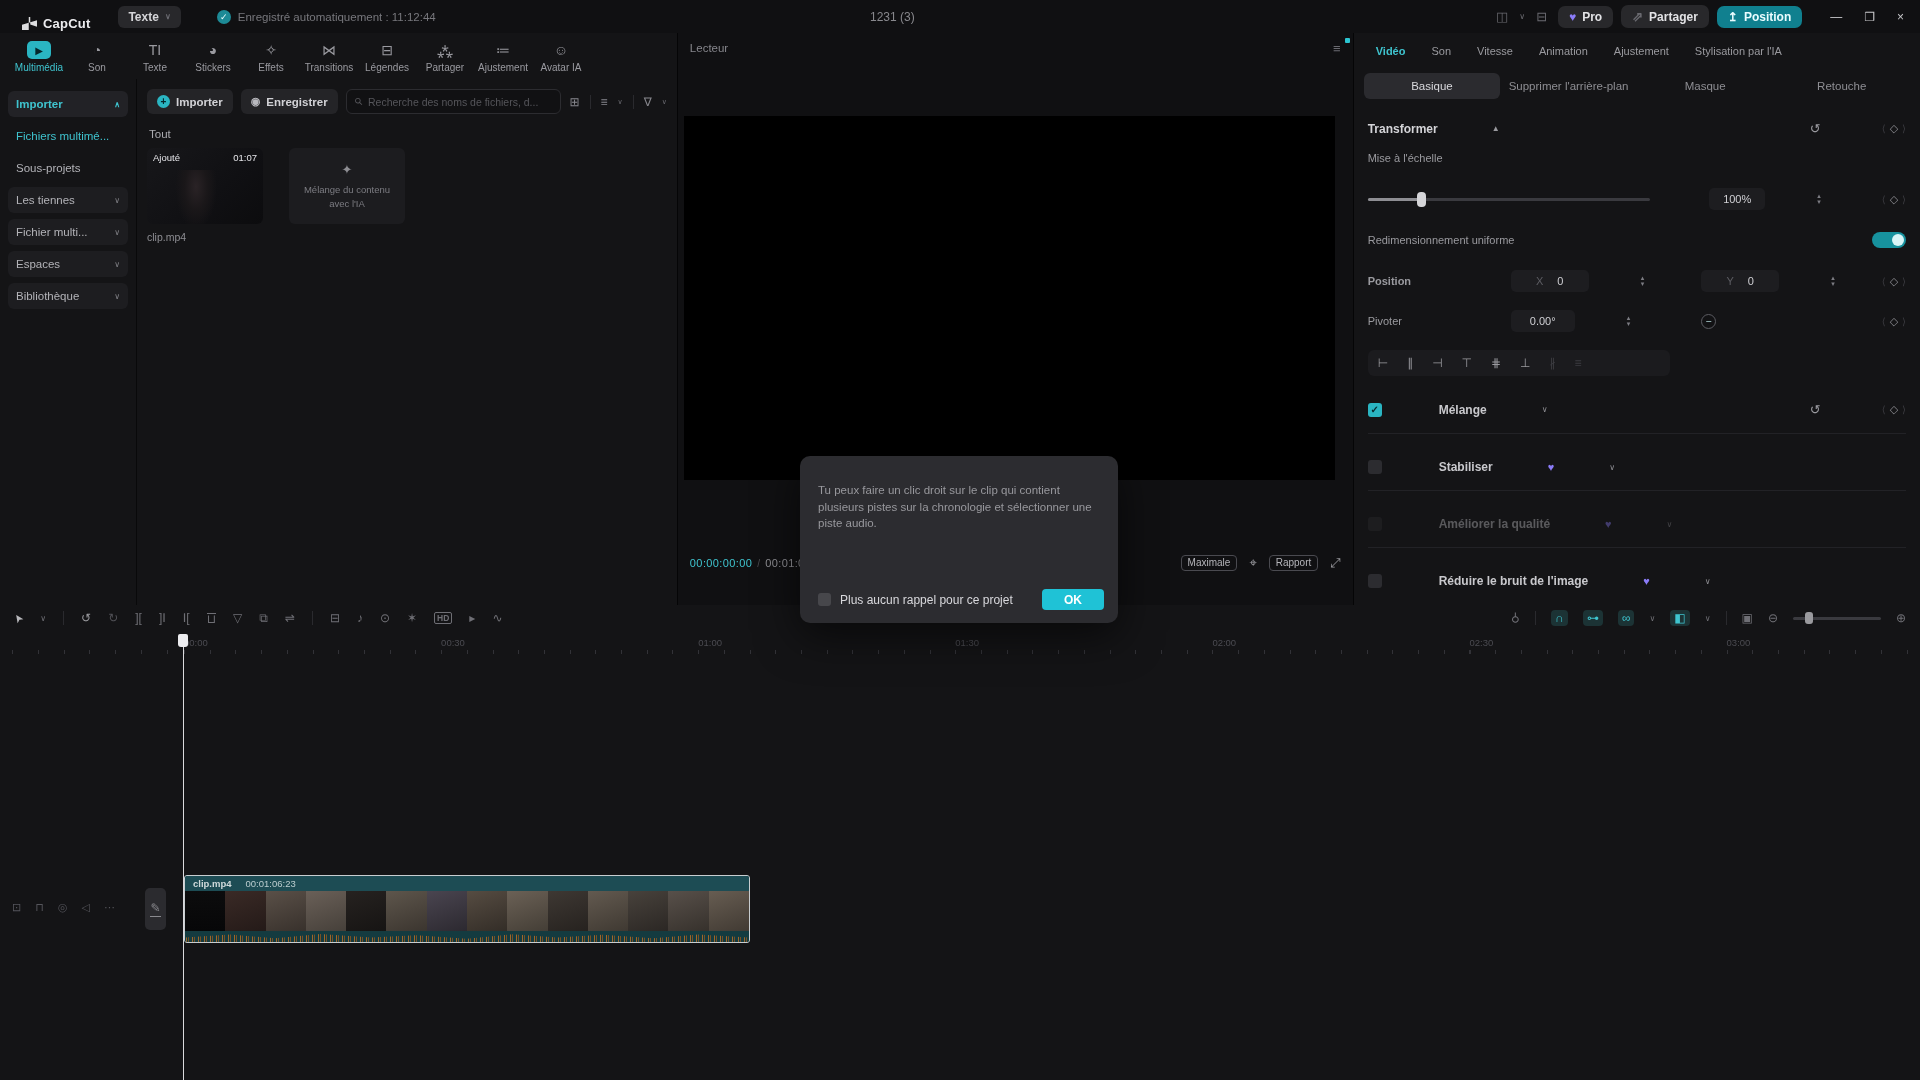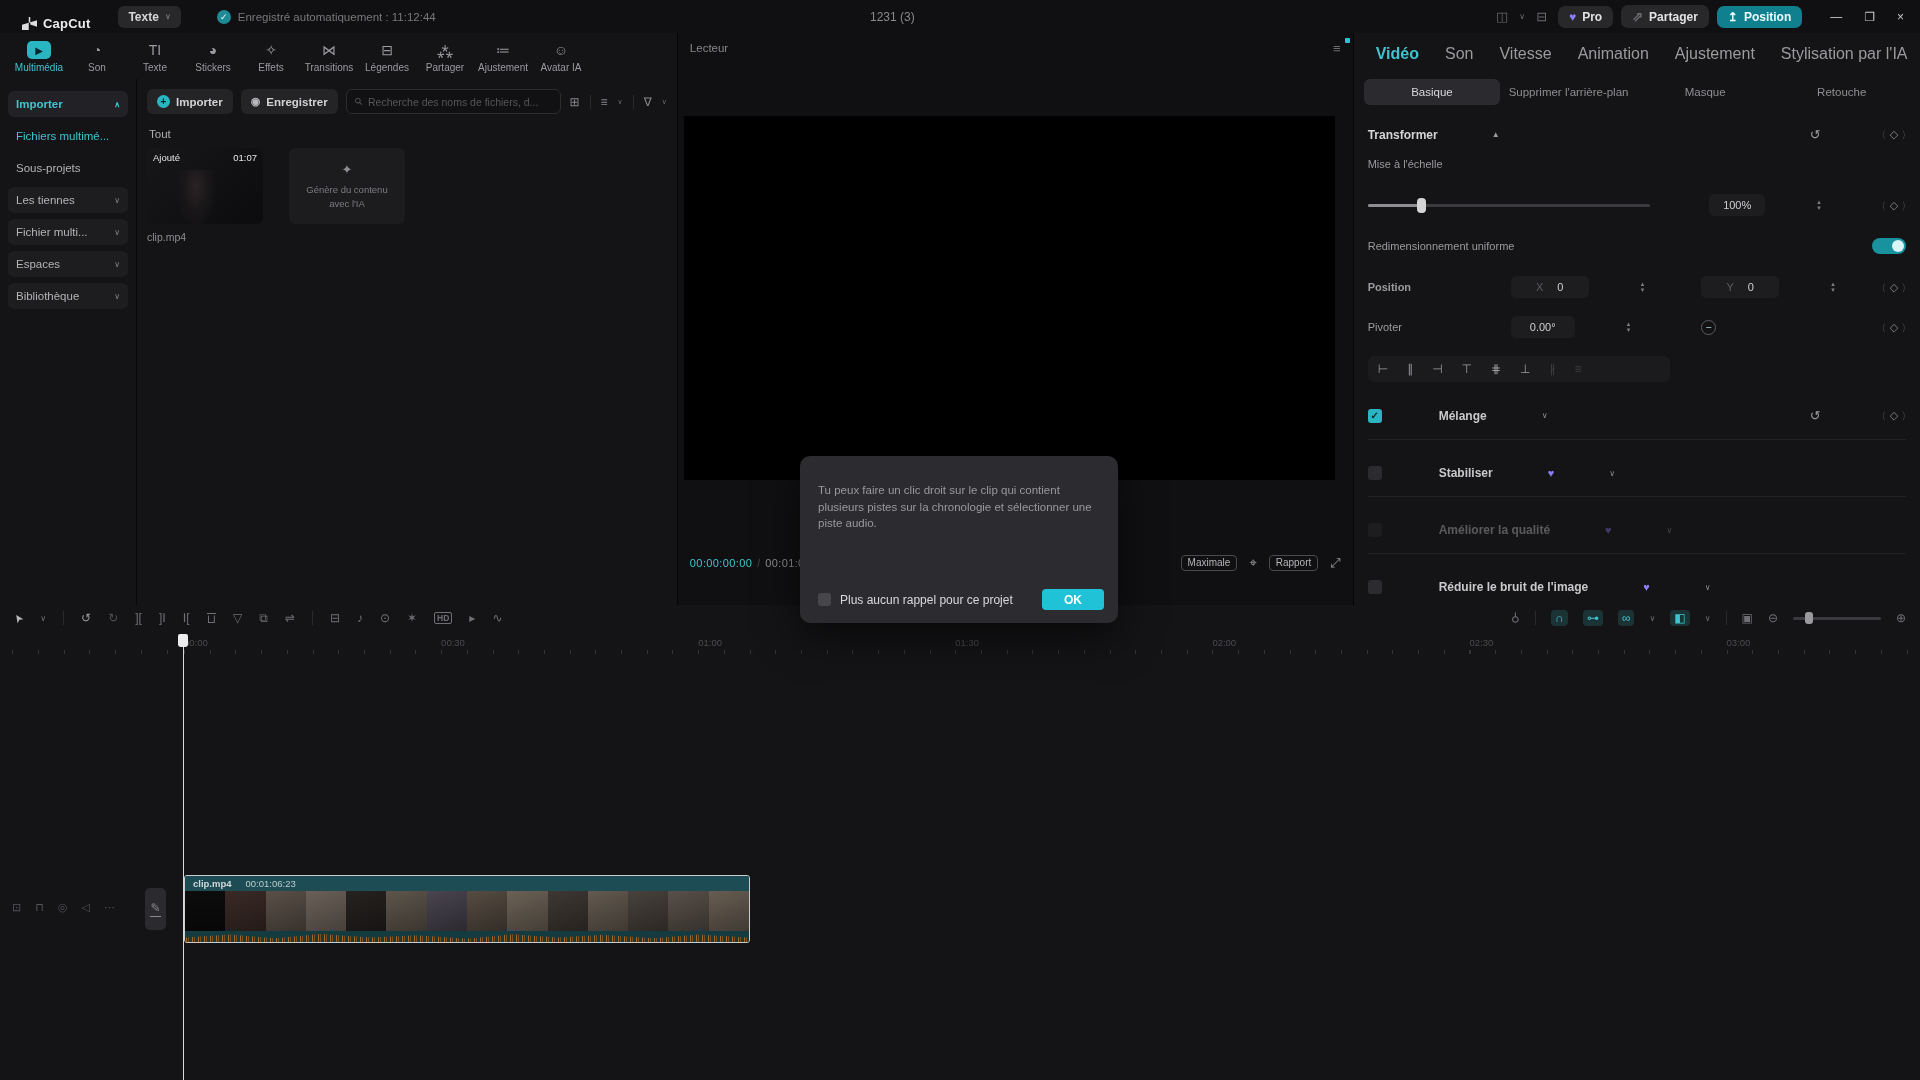--- a/index.html
+++ b/index.html
@@ -91,21 +91,21 @@
   .video { position:absolute; left:6px; top:83px; width:651px; height:364px; background:#000; }
   .player-ctrl { position:absolute; left:0; right:0; top:515px; height:30px; display:flex; align-items:center; padding:0 12px; }
   .tc-cur { color:#3fc4cf; font-size:11px; letter-spacing:.4px; }
   .tc-sep { color:#4a4a4f; margin:0 5px; font-size:10px; }
   .tc-total { color:#8e8e93; font-size:11px; letter-spacing:.4px; }
   .pc-right { margin-left:auto; display:flex; align-items:center; gap:12px; }
   .mini-btn { border:1px solid #4a4a50; border-radius:4px; color:#b5b5ba; font-size:10px; padding:1px 6px 2px; }
   .pc-ico { color:#9a9a9f; font-size:13px; }
 
   
-  .insp-tabs { display:flex; gap:26px; padding:12px 0 0 22px; font-size:16px; color:#9a9a9f; }
+  .insp-tabs { display:flex; gap:26px; padding:12px 0 0 22px; font-size:11px; color:#9a9a9f; }
   .insp-tabs .itab.active { color:#3fc4cf; font-weight:bold; }
   .subtabs { display:grid; grid-template-columns:repeat(4,1fr); margin:16px 10px 0 10px; }
   .subtab { height:26px; display:flex; align-items:center; justify-content:center; font-size:11.5px; color:#8e8e93; border-radius:6px; }
   .subtab.active { background:#2b2b2f; color:#d8d8dc; }
   .insp-body { padding:14px 14px 0 14px; }
   .irow { display:flex; align-items:center;gap:47px; }
   .sec-head { margin-top:8px; }
   .sec-head .sec-title { font-size:12px; font-weight:bold; color:#d4d4d8; }
   .sec-head .tri { font-size:8px; color:#9a9a9f; margin-left:7px; }
   .kf { display:flex; align-items:center; gap:4px; margin-left:14px; }
@@ -366,21 +366,21 @@
             <div class="clip-card">
               <div class="thumb">
                 <span class="added">Ajouté</span>
                 <span class="dur">01:07</span>
               </div>
               <div class="fname">clip.mp4</div>
             </div>
             <div class="ai-card">
               <span class="spark">✦</span>
               <div class="ai-txt">
-                <div>Génère du contenu</div>
+                <div>Mélange du contenu</div>
                 <div>avec l'IA</div>
               </div>
             </div>
           </div>
         </div>
       </div>
     </section>
 
     <section class="panel-player">
       <span class="live-dot"></span>

